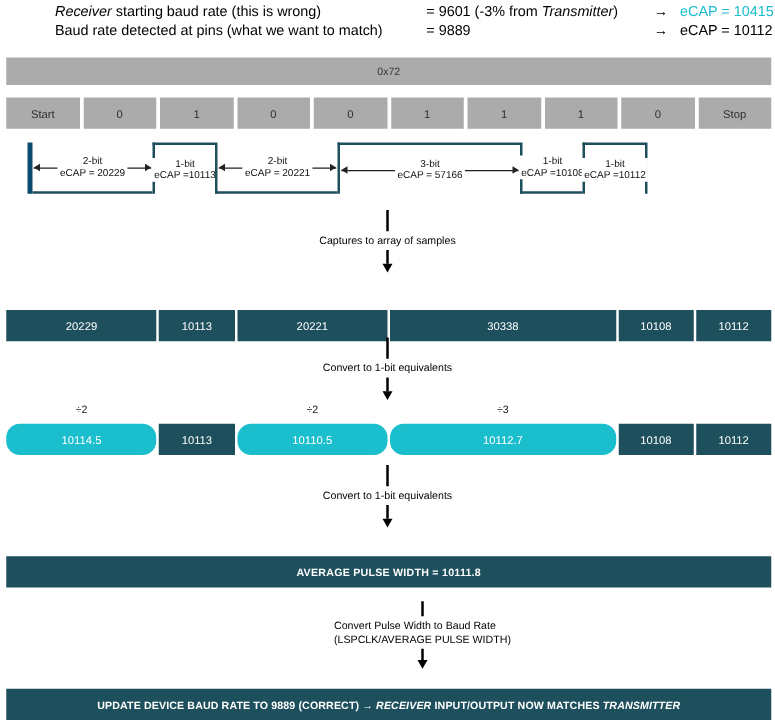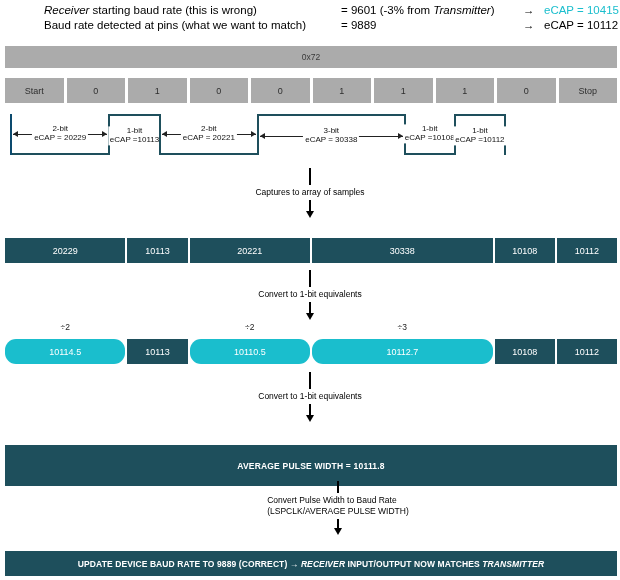--- a/index.html
+++ b/index.html
@@ -12,41 +12,41 @@
   .hdr-desc  { position:absolute; left:8px; }
   .hdr-val   { position:absolute; left:305px; }
   .hdr-arrow { position:absolute; left:487px; }
   .hdr-ecap  { position:absolute; left:508px; }
   .it { font-style:italic; }
   .cyan-text { color:#1ABECD; }
 
   
   .bar { position:absolute; left:5px; width:612px; display:flex; align-items:center; justify-content:center; }
   #byte-bar  { top:46px;  height:22px; background:#ABABAB; color:#3a3a3a; font-size:8.5px; }
-  #avg-bar   { top:445px; height:41px; background:#1E4F5C; color:#fff; font-size:8.5px; font-weight:bold; letter-spacing:.2px; }
+  #avg-bar   { top:445px; height:25px; background:#1E4F5C; color:#fff; font-size:8.5px; font-weight:bold; letter-spacing:.2px; }
   #final-bar { top:551px; height:25px; background:#1E4F5C; color:#fff; font-size:8.5px; font-weight:bold; letter-spacing:.1px; white-space:pre; }
 
   
   .cellrow { position:absolute; left:5px; width:612px; display:flex; }
   .cell { display:flex; align-items:center; justify-content:center; font-size:9px; margin-right:2px; }
   .cell:last-child { margin-right:0; }
   .w1 { flex:1; } .w2 { flex:2; } .w3 { flex:3; }
   #bit-row { top:78px; height:25px; }
   #bit-row .cell { background:#ABABAB; color:#2e2e2e; margin-right:3px; }
   #bit-row .cell:last-child { margin-right:0; }
-  #samples-row { top:238px; height:25px; }
+  #samples-row { top:248px; height:25px; }
   #conv-row    { top:339px; height:25px; }
   .teal   { background:#1E4F5C; color:#fff; }
   .cyanbg { background:#1ABECD; color:#fff;border-radius:11px; }
   #div-row { top:320px; height:13px; }
   #div-row .cell { background:transparent; color:#222; font-size:8.5px; }
 
   
-  #wave { position:absolute; left:10px; top:114px; width:496px; height:41px; display:flex;
-          border-left:2px solid #0c4a6e; border-right:2px solid #1E4F5C; }
+  #wave { position:absolute; left:22px; top:114px; width:496px; height:41px; display:flex;
+          border-left:4px solid #0c4a6e; border-right:2px solid #1E4F5C; }
   .wseg { position:relative; border:0 solid #1E4F5C; }
   .wseg.high { border-top-width:2px; }
   .wseg.low  { border-bottom-width:2px; }
   .wseg + .wseg { border-left-width:2px; }
   .dim { position:absolute; left:1px; right:1px; top:50%; border-top:1px solid #222; }
   .dim::before { content:""; position:absolute; left:0; top:-4px; width:0; height:0;
                  border-top:3.5px solid transparent; border-bottom:3.5px solid transparent; border-right:5px solid #222; }
   .dim::after  { content:""; position:absolute; right:0; top:-4px; width:0; height:0;
                  border-top:3.5px solid transparent; border-bottom:3.5px solid transparent; border-left:5px solid #222; }
   .wlabel { position:absolute; left:50%; top:50%; transform:translate(-50%,-50%);
@@ -104,21 +104,21 @@
     <div class="wseg high w1">
       <div class="dim"></div>
       <div class="wlabel"><span>1-bit</span><br><span>eCAP =10113</span></div>
     </div>
     <div class="wseg low w2">
       <div class="dim"></div>
       <div class="wlabel"><span>2-bit</span><br><span>eCAP = 20221</span></div>
     </div>
     <div class="wseg high w3">
       <div class="dim"></div>
-      <div class="wlabel"><span>3-bit</span><br><span>eCAP = 30338</span></div>
+      <div class="wlabel"><span>3-bit</span><br><span>eCAP = 57166</span></div>
     </div>
     <div class="wseg low w1">
       <div class="dim"></div>
       <div class="wlabel"><span>1-bit</span><br><span>eCAP =10108</span></div>
     </div>
     <div class="wseg high w1">
       <div class="dim"></div>
       <div class="wlabel"><span>1-bit</span><br><span>eCAP =10112</span></div>
     </div>
   </div>

